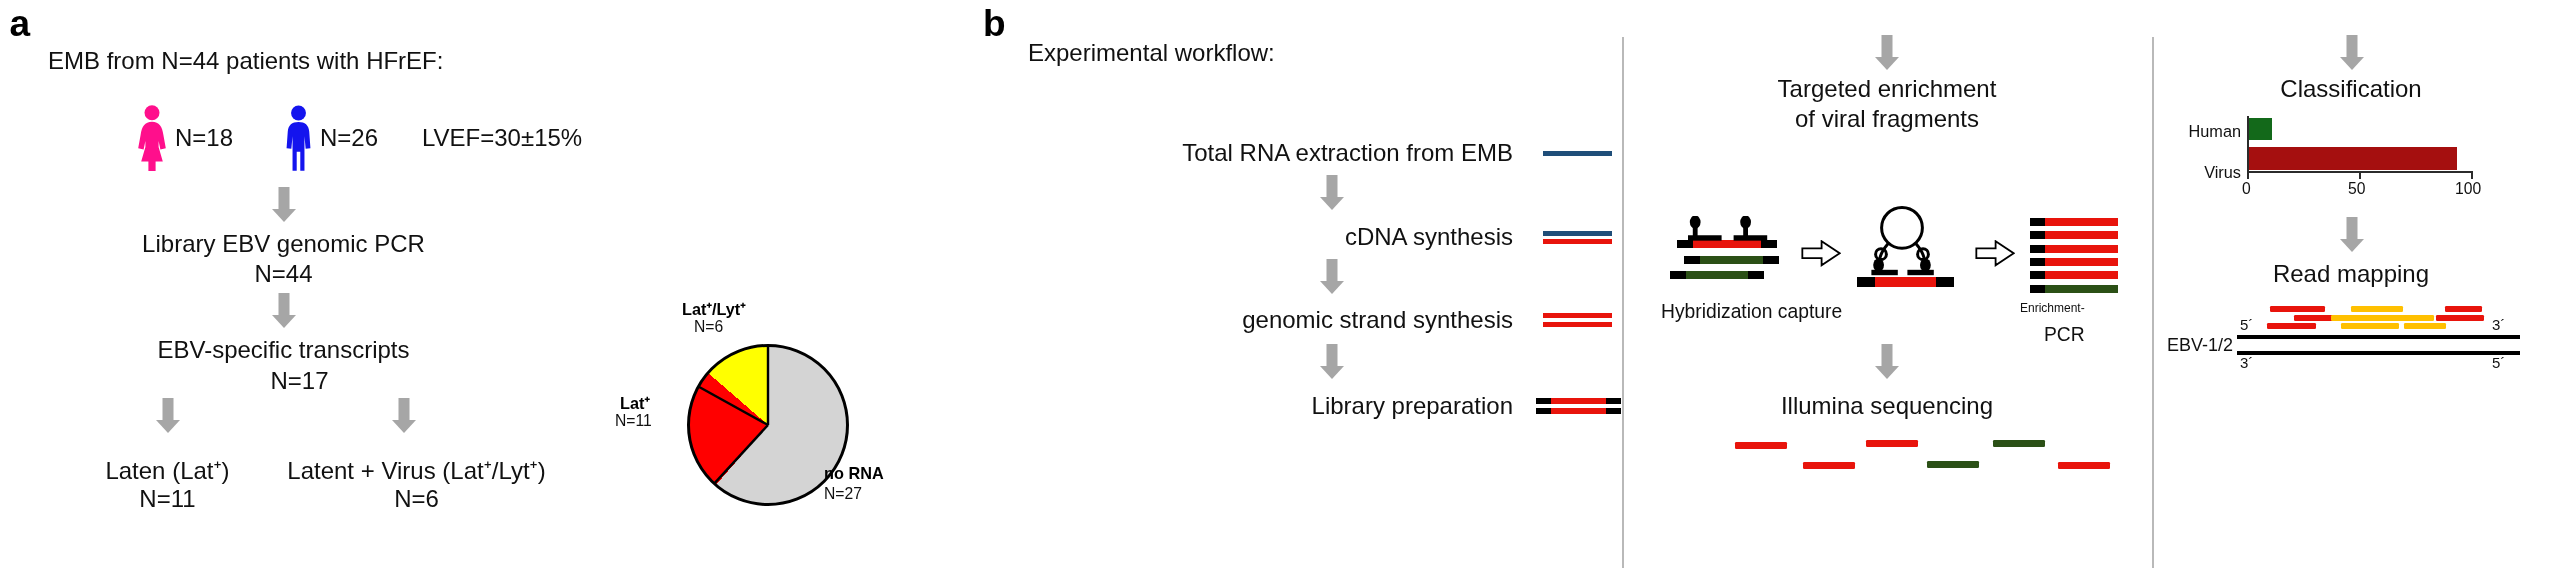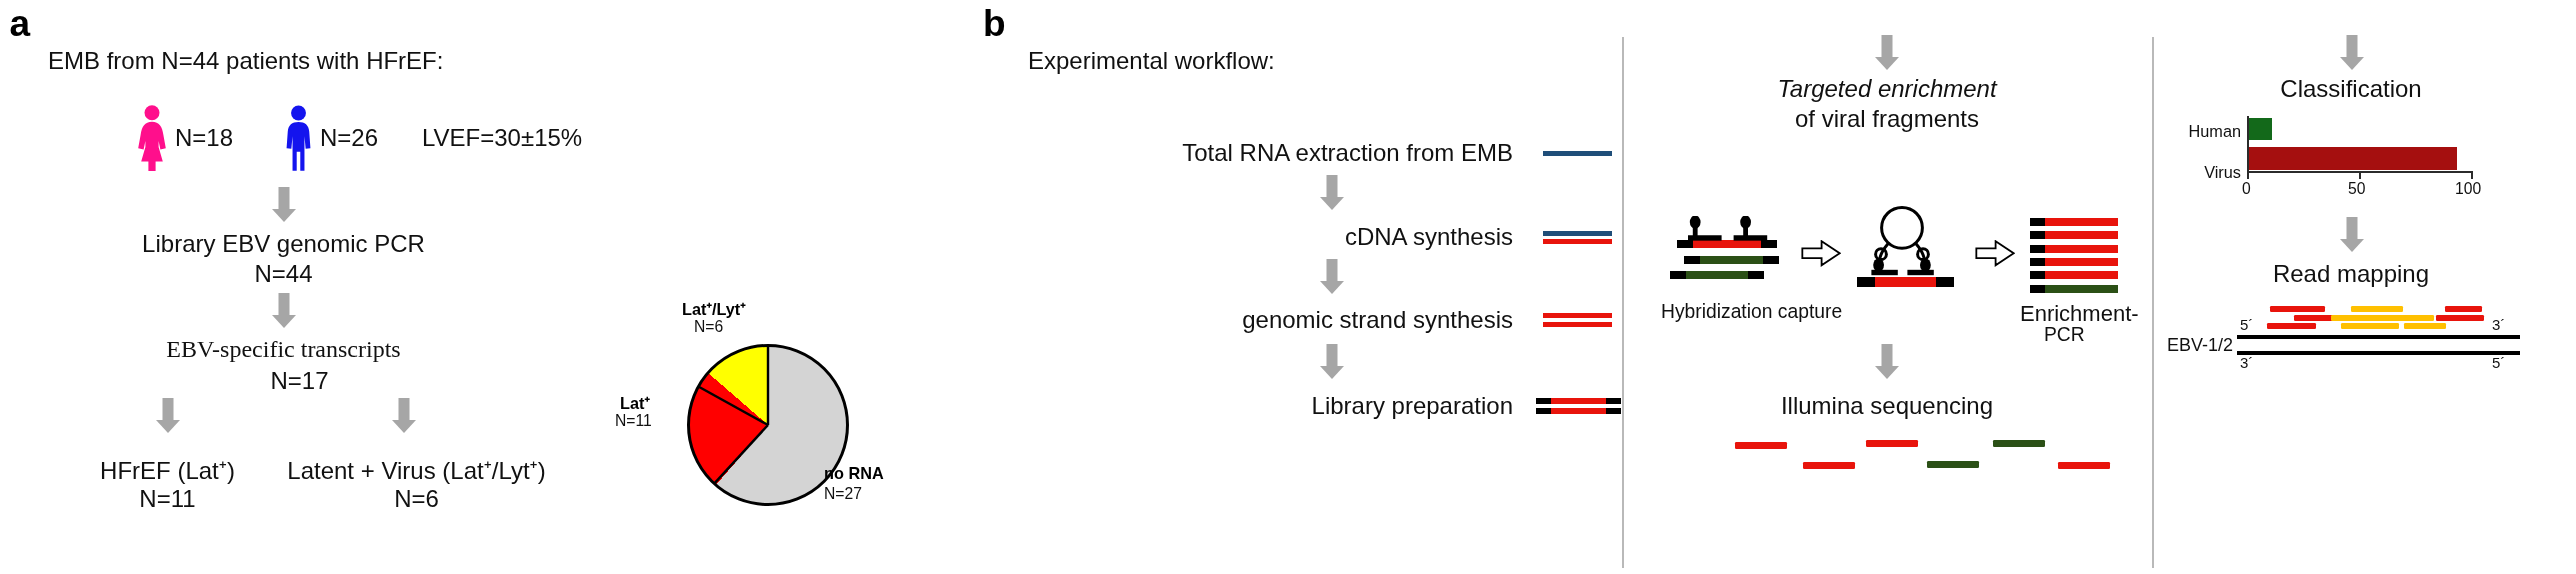--- a/index.html
+++ b/index.html
@@ -69,33 +69,33 @@
 </div>
 
 <div class="abs flow-text" style="left:0;top:230px;width:567px;">Library EBV genomic PCR</div>
 <div class="abs flow-text" style="left:0;top:260px;width:567px;">N=44</div>
 
 <div class="arrow-down" style="left:272px;top:293px;width:24px;height:35px;">
   <div class="shaft" style="height:22px;"></div>
   <div class="head" style="top:22px;"></div>
 </div>
 
-<div class="abs flow-text" style="left:0;top:336px;width:567px;font-family:Liberation Serif, serif;">EBV-specific transcripts</div>
+<div class="abs flow-text" style="left:0;top:336px;width:567px;">EBV-specific transcripts</div>
 <div class="abs flow-text" style="left:16px;top:367px;width:567px;">N=17</div>
 
 <div class="arrow-down" style="left:156px;top:398px;width:24px;height:35px;">
   <div class="shaft" style="height:22px;"></div>
   <div class="head" style="top:22px;"></div>
 </div>
 <div class="arrow-down" style="left:392px;top:398px;width:24px;height:35px;">
   <div class="shaft" style="height:22px;"></div>
   <div class="head" style="top:22px;"></div>
 </div>
 
-<div class="abs flow-text" style="left:35px;top:453px;width:265px;">HFrEF (Lat⁺)</div>
+<div class="abs flow-text" style="left:35px;top:453px;width:265px;">Laten (Lat⁺)</div>
 <div class="abs flow-text" style="left:35px;top:485px;width:265px;">N=11</div>
 
 <div class="abs flow-text" style="left:270px;top:453px;width:293px;">Latent + Virus (Lat⁺/Lyt⁺)</div>
 <div class="abs flow-text" style="left:270px;top:485px;width:293px;">N=6</div>
 
 <div>
   <div class="pie" style="left:687px;top:344px;width:162px;height:162px;
        background:
          conic-gradient(from 0deg,
            #d4d4d4 0deg 221deg,
@@ -115,21 +115,21 @@
   <div class="abs small-lab" style="left:694px;top:318px;">N=6</div>
 
   <div class="abs bold-lab" style="left:620px;top:392px;">Lat⁺</div>
   <div class="abs small-lab" style="left:615px;top:412px;">N=11</div>
 
   <div class="abs bold-lab" style="left:824px;top:464px;">no RNA</div>
   <div class="abs small-lab" style="left:824px;top:485px;">N=27</div>
 </div>
 
 <div class="abs panel-letter" style="left:983px;top:4.8px;">b</div>
-<div class="abs panel-title" style="left:1028px;top:47px;">Experimental workflow:</div>
+<div class="abs panel-title" style="left:1028px;top:39px;">Experimental workflow:</div>
 
 <div class="vline" style="left:1622px;top:37px;height:531px;"></div>
 <div class="vline" style="left:2152px;top:37px;height:531px;"></div>
 
 <div class="abs flow-text" style="left:1031px;top:139px;width:482px;text-align:right;">Total RNA extraction from EMB</div>
 <div class="abs" style="left:1543px;top:151px;width:69px;height:5.4px;background:#1f4e79;"></div>
 
 <div class="arrow-down" style="left:1320px;top:175px;width:24px;height:35px;">
   <div class="shaft" style="height:22px;"></div>
     <div class="head" style="top:22px;"></div>
@@ -165,21 +165,21 @@
   <div class="abs" style="left:1536px;top:408px;width:84px;height:6px;background:#e8140c;"></div>
   <div class="abs" style="left:1536px;top:408px;width:14.5px;height:6px;background:#000;"></div>
   <div class="abs" style="left:1606px;top:408px;width:14.5px;height:6px;background:#000;"></div>
 </div>
 
 <div class="arrow-down" style="left:1875px;top:35px;width:24px;height:35px;">
   <div class="shaft" style="height:22px;"></div>
     <div class="head" style="top:22px;"></div>
 </div>
 
-<div class="abs flow-text" style="left:1634px;top:75px;width:506px;font-style:italic;">Targeted enrichment</div>
+<div class="abs flow-text" style="left:1634px;top:75px;width:506px;">Targeted enrichment</div>
 <div class="abs flow-text" style="left:1634px;top:105px;width:506px;">of viral fragments</div>
 
 <div>
 
   <div class="abs" style="left:1684px;top:240px;width:84px;height:8.4px;background:#e8140c;"></div>
   <div class="abs" style="left:1677px;top:240px;width:15.7px;height:8.4px;background:#000;"></div>
   <div class="abs" style="left:1761px;top:240px;width:15.7px;height:8.4px;background:#000;"></div>
 
   <svg class="abs" style="left:1682px;top:216px;" width="96" height="26.5" viewBox="0 0 160 44">
     <g fill="#000">
@@ -231,21 +231,21 @@
     <div class="abs" style="left:2042px;top:258px;width:76px;height:7.8px;background:#e8140c;"></div>
     <div class="abs" style="left:2030px;top:258px;width:14.5px;height:7.8px;background:#000;"></div>
     <div class="abs" style="left:2042px;top:271px;width:76px;height:7.8px;background:#e8140c;"></div>
     <div class="abs" style="left:2030px;top:271px;width:14.5px;height:7.8px;background:#000;"></div>
     <div class="abs" style="left:2042px;top:285px;width:76px;height:7.8px;background:#2b5016;"></div>
     <div class="abs" style="left:2030px;top:285px;width:14.5px;height:7.8px;background:#000;"></div>
   </div>
 </div>
 
 <div class="abs small-lab" style="left:1661px;top:301px;font-size:19.3px;">Hybridization capture</div>
-<div class="abs small-lab" style="left:2020px;top:301px;font-size:22px;">Enrichment-</div>
+<div class="abs small-lab" style="left:2020px;top:301px;font-size:12px;">Enrichment-</div>
 <div class="abs small-lab" style="left:2044px;top:324px;font-size:19.3px;">PCR</div>
 
 <div class="arrow-down" style="left:1875px;top:344px;width:24px;height:35px;">
   <div class="shaft" style="height:22px;"></div>
     <div class="head" style="top:22px;"></div>
 </div>
 
 <div class="abs flow-text" style="left:1634px;top:392px;width:506px;">Illumina sequencing</div>
 
 <div>

